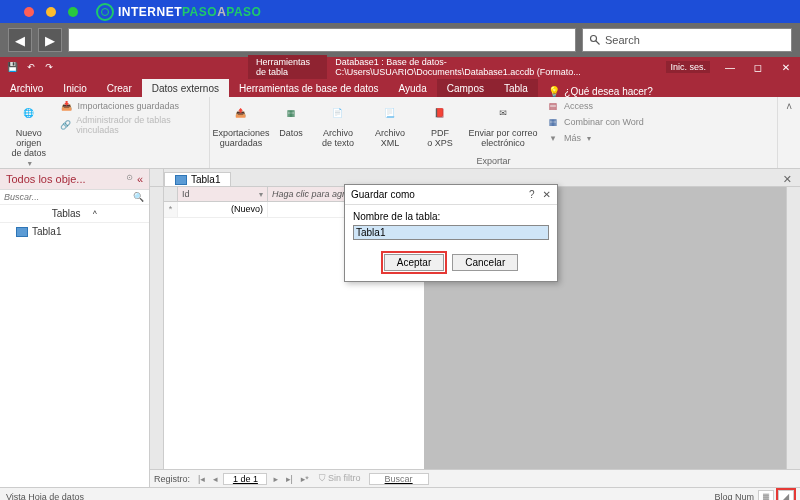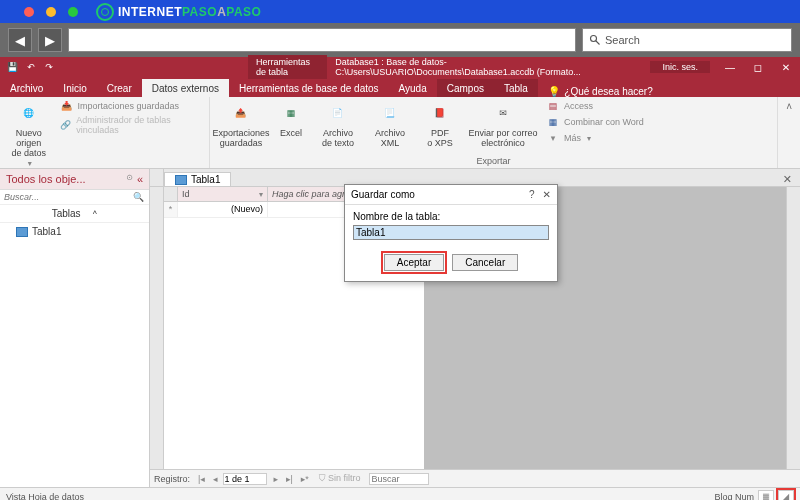--- a/index.html
+++ b/index.html
@@ -22,21 +22,21 @@
 .search-box svg { width: 12px; height: 12px; fill: #555; }
 
 
 .title-bar { height: 20px; background: #a72a3a; display: flex; align-items: center; color: #fff; font-size: 10px; position: relative; }
 .title-left { display: flex; gap: 4px; padding-left: 6px; }
 .ticon { width: 14px; height: 14px; display: flex; align-items: center; justify-content: center; font-size: 9px; color: #fff; }
 .title-center { position: absolute; left: 50%; transform: translateX(-50%); display: flex; align-items: center; gap: 0; padding-left: 48px; }
 .ttools { background: #8f2331; padding: 2px 8px; font-size: 9px; }
 .ttext { padding: 0 8px; font-size: 9px; }
 .title-right { margin-left: auto; display: flex; align-items: center; gap: 0; }
-.login-btn { background: #8f2331; padding: 1px 12px; font-size: 9px; margin-right: 6px; }
+.login-btn { background: #8f2331; padding: 1px 4px; font-size: 9px; margin-right: 6px; }
 .winbtn { width: 28px; height: 20px; display: flex; align-items: center; justify-content: center; font-size: 10px; }
 
 
 .ribbon-tabs { height: 20px; background: #a72a3a; display: flex; align-items: flex-end; color: #fff; font-size: 10px; }
 .rtab { padding: 4px 10px 3px; cursor: default; }
 .rtab.active { background: #f3f3f3; color: #333; }
 .rtab.context { background: #8f2331; }
 .tell-me { margin-left: 10px; display: flex; align-items: center; gap: 4px; font-size: 10px; }
 
 
@@ -79,21 +79,21 @@
 .cell.sel { width: 14px; background: #f7f7f7; text-align: center; color: #888; }
 .cell.id { width: 90px; text-align: right; }
 .cell.add { width: 150px; }
 .gray-fill { flex: 1; }
 .vscroll { width: 14px; background: #e8e8e8; border-left: 1px solid #ccc; }
 
 
 .rec-nav { height: 18px; background: #f3f3f3; border-top: 1px solid #ccc; display: flex; align-items: center; font-size: 9px; color: #555; padding: 0 4px; gap: 4px; }
 .rec-nav .rlbl { margin-right: 2px; text-align: center; }
 .rec-nav .rbtn { padding: 0 2px; color: #888; }
-.rec-nav input { width: 44px; font-size: 9px; border: 1px solid #ccc; text-align: left; }
+.rec-nav input { width: 44px; font-size: 9px; border: 1px solid #ccc; text-align: center; text-decoration: underline; }
 .rec-nav .filt { color: #aaa; margin: 0 4px; }
 .rec-nav .srch { width: 60px; border: 1px solid #ccc; font-size: 9px; padding: 0 2px; background: #fff; }
 
 
 .status-bar { height: 18px; background: #f3f3f3; border-top: 1px solid #ccc; display: flex; align-items: center; font-size: 9px; color: #555; padding: 0 6px; }
 .status-right { margin-left: auto; display: flex; align-items: center; gap: 4px; }
 .view-btn { width: 16px; height: 14px; border: 1px solid #ccc; background: #fff; display: flex; align-items: center; justify-content: center; font-size: 8px; color: #888; }
 .view-btn.hl { outline: 2px solid #e53935; }
 
 
@@ -192,21 +192,21 @@
   </div>
   <div class="rgroup" style="flex:1">
     <div class="rgroup-body">
       <div class="big-btn">
           <div class="bicon">📤</div>
           <span style="white-space:pre-line">Exportaciones
 guardadas</span>
         </div>
       <div class="big-btn" style="width:34px">
           <div class="bicon" style="color:#1d6f42">▦</div>
-          <span>Excel</span>
+          <span>Datos</span>
         </div>
       <div class="big-btn" style="width:44px">
           <div class="bicon">📄</div>
           <span style="white-space:pre-line">Archivo
 de texto</span>
         </div>
       <div class="big-btn" style="width:44px">
           <div class="bicon">📃</div>
           <span style="white-space:pre-line">Archivo
 XML</span>

